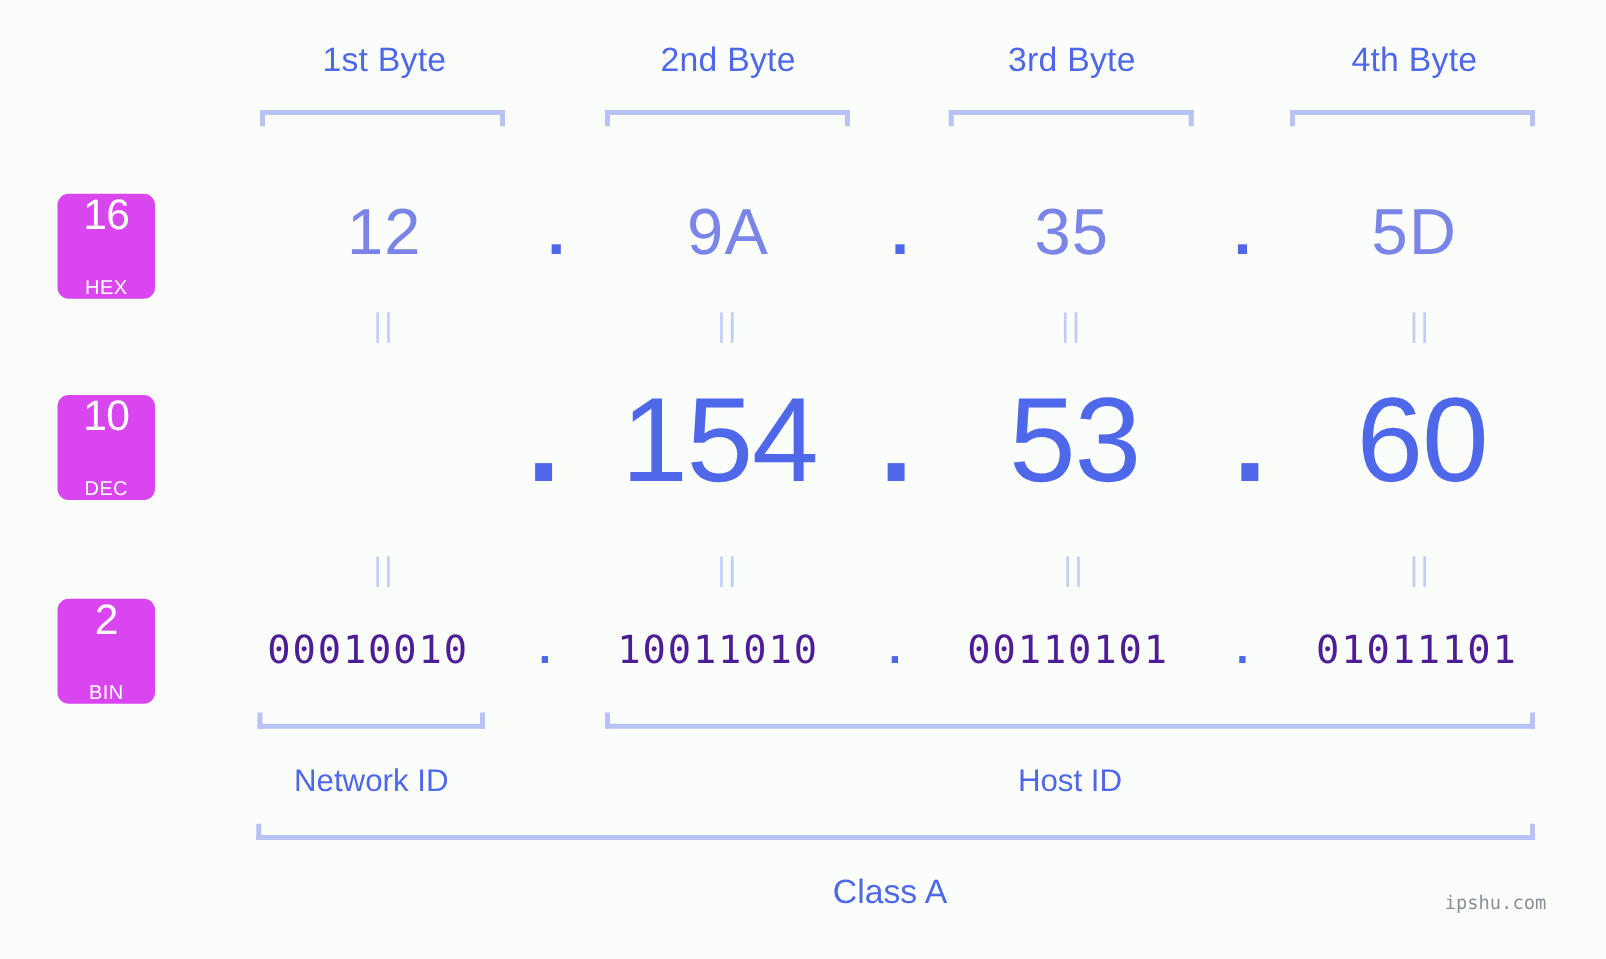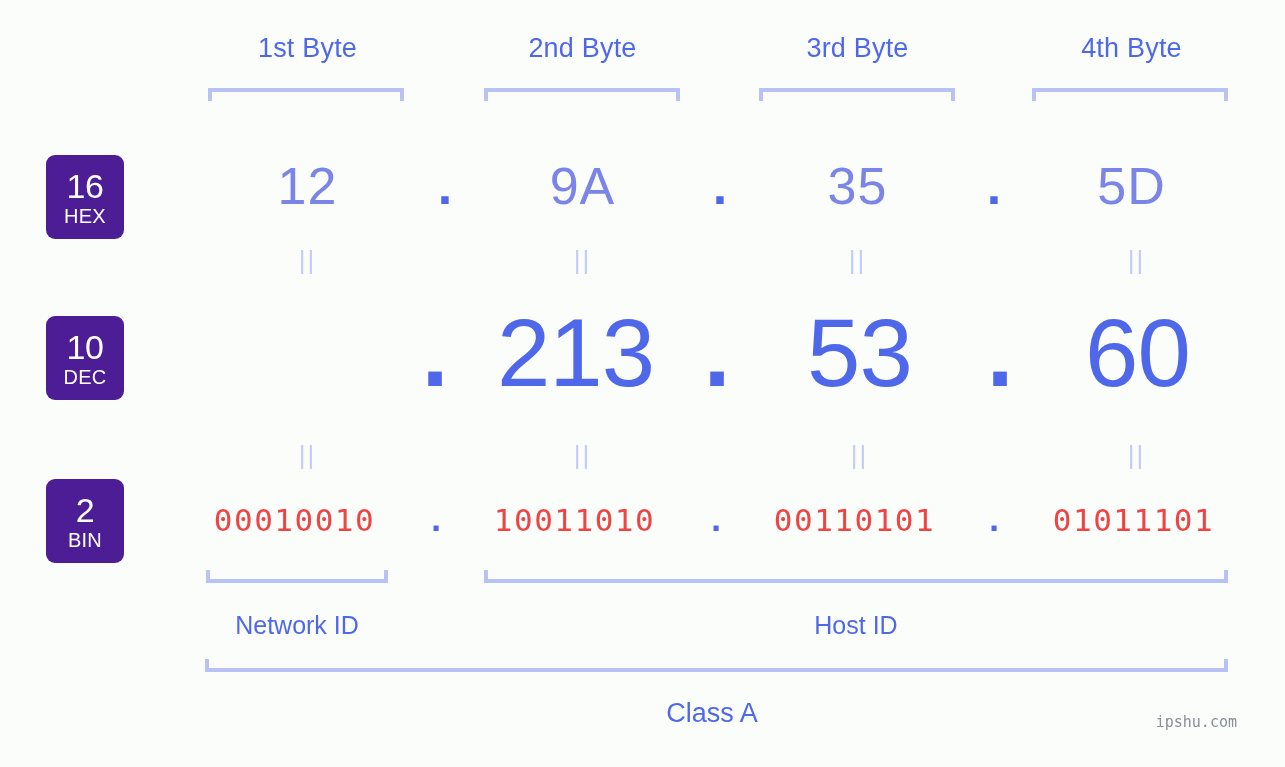--- a/index.html
+++ b/index.html
@@ -53,35 +53,35 @@
     box-sizing: border-box;
   }
 
   
   .badge {
     position: absolute;
     left: 46px;
     width: 78px;
     height: 84px;
     border-radius: 9px;
-    background: #4c1d95;
+    background: #d946ef;
     color: #ffffff;
     display: flex;
     flex-direction: column;
     align-items: center;
-    justify-content: center;
+    justify-content: space-between;
     line-height: 1;
   }
   .badge .badge-num {
     font-size: 34px;
     font-weight: 400;
     letter-spacing: -0.5px;
   }
   .badge .badge-name {
-    font-size: 20px;
+    font-size: 16px;
     font-weight: 400;
     margin-top: 3px;
     letter-spacing: 0.3px;
   }
 
   .cell {
     position: absolute;
     text-align: center;
     white-space: nowrap;
     line-height: 1;
@@ -108,21 +108,21 @@
   .dec-dot {
     font-size: 96px;
     color: #4f68ea;
     font-weight: 700;
   }
 
   
   .bin-val {
     font-family: "DejaVu Sans Mono", monospace;
     font-size: 31px;
-    color: #ef4444;
+    color: #4c1d95;
     letter-spacing: 1.5px;
   }
   .bin-dot {
     font-family: "DejaVu Sans Mono", monospace;
     font-size: 31px;
     color: #4f68ea;
     font-weight: 700;
   }
 
   
@@ -198,21 +198,21 @@
   <div class="eq-mark" style="left:485px; top:247px; width:195px;">||</div>
   <div class="eq-mark" style="left:760px; top:247px; width:195px;">||</div>
   <div class="eq-mark" style="left:1039px; top:247px; width:195px;">||</div>
 
   <div class="badge" style="top:316px;">
     <span class="badge-num">10</span>
     <span class="badge-name">DEC</span>
   </div>
 
   <div class="cell dec-dot" style="left:395px; top:305px; width:80px;">.</div>
-  <div class="cell dec-val" style="left:478px; top:305px; width:195px;">213</div>
+  <div class="cell dec-val" style="left:478px; top:305px; width:195px;">154</div>
   <div class="cell dec-dot" style="left:677px; top:305px; width:80px;">.</div>
   <div class="cell dec-val" style="left:762px; top:305px; width:195px;">53</div>
   <div class="cell dec-dot" style="left:960px; top:305px; width:80px;">.</div>
   <div class="cell dec-val" style="left:1040px; top:305px; width:195px;">60</div>
 
   <div class="eq-mark" style="left:210px; top:442px; width:195px;">||</div>
   <div class="eq-mark" style="left:485px; top:442px; width:195px;">||</div>
   <div class="eq-mark" style="left:762px; top:442px; width:195px;">||</div>
   <div class="eq-mark" style="left:1039px; top:442px; width:195px;">||</div>
 

